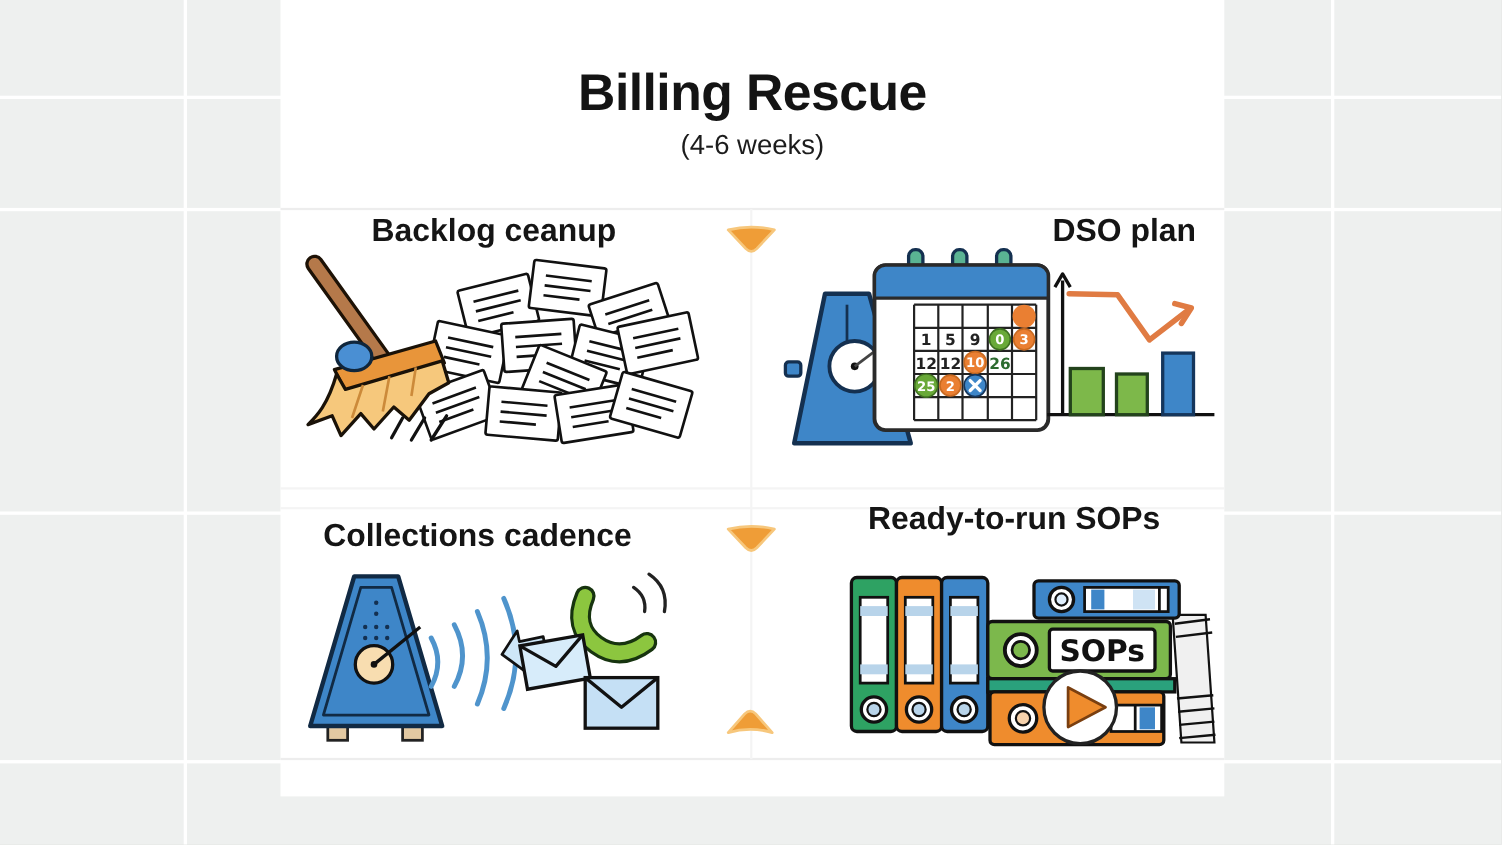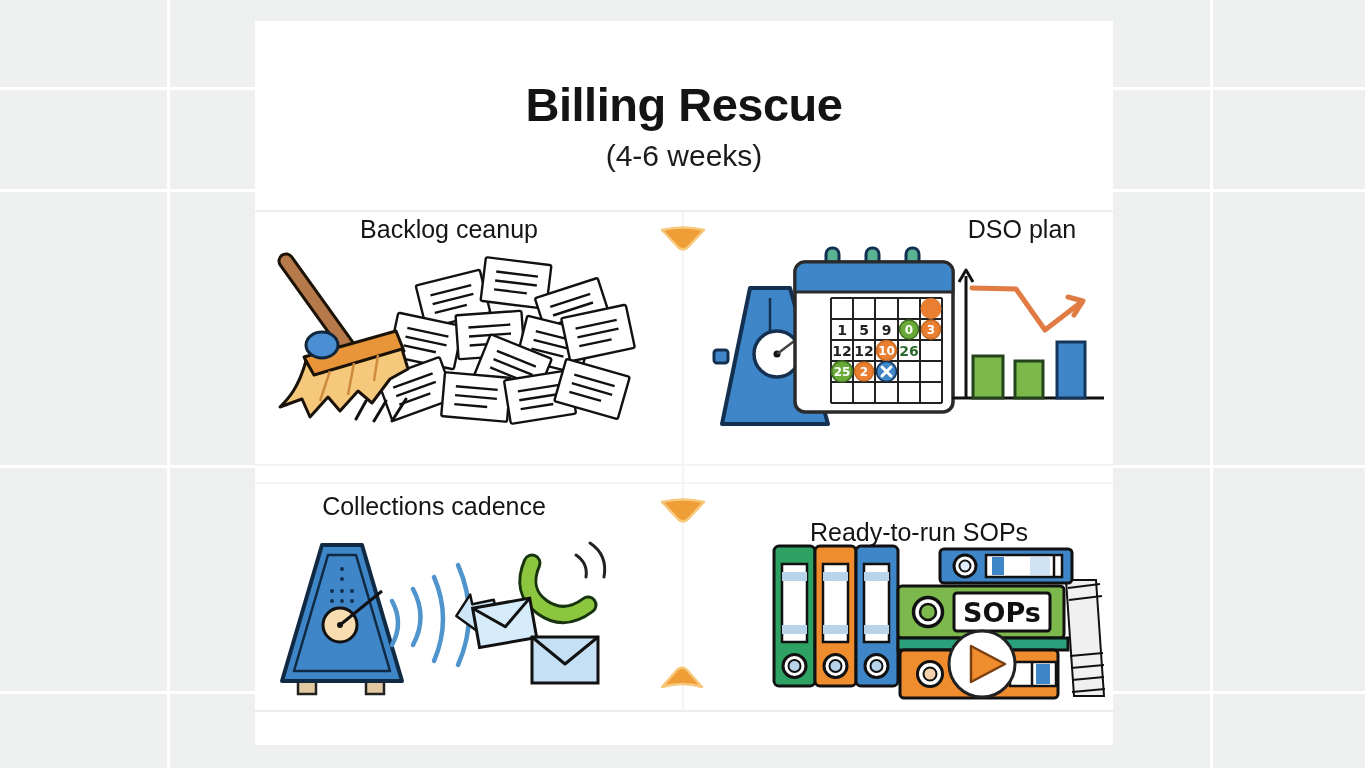--- a/index.html
+++ b/index.html
@@ -1,26 +1,26 @@
 <!DOCTYPE html>
 <html><head>
 <meta charset="utf-8">
 <style>
   html,body{margin:0;padding:0;background:#dfe1e0;}
   .canvas{position:relative;width:1365px;height:768px;background:#eef0ef;overflow:hidden;
           font-family:"Liberation Sans",sans-serif;}
   .bgline{position:absolute;background:#ffffff;}
-  .panel{position:absolute;left:255px;top:0;width:858px;height:724px;background:#ffffff;margin-top:21px;}
+  .panel{position:absolute;left:255px;top:0;width:858px;height:724px;background:#ffffff;}
   .divider{position:absolute;background:#ededed;}
   .divider.faint{background:#f4f4f4;}
   .title{position:absolute;left:0;top:56px;width:100%;text-align:center;
          font-size:47px;font-weight:700;color:#141414;letter-spacing:-0.5px;}
   .subtitle{position:absolute;left:0;top:118px;width:100%;text-align:center;
-            font-size:30px;font-weight:400;color:#1c1c1c;}
-  .qlabel{position:absolute;font-size:25px;font-weight:400;color:#151515;white-space:nowrap;}
+            font-size:25px;font-weight:400;color:#1c1c1c;}
+  .qlabel{position:absolute;font-size:29px;font-weight:700;color:#151515;white-space:nowrap;}
   .qlabel.c{text-align:center;}
   svg{position:absolute;overflow:visible;}
   svg text{font-family:"DejaVu Sans","Liberation Sans",sans-serif;}
   .cal-num{font-size:14px;font-weight:700;fill:#222222;}
   .cal-num.white{fill:#ffffff;font-size:12px;}
   .cal-num.green{fill:#2c6b2f;}
   .sops-text{font-size:27px;font-weight:600;fill:#111111;}
 </style>
 </head>
 <body>
@@ -41,21 +41,21 @@
 
     <div class="divider" style="left:0;top:189px;width:858px;height:2px;"></div>
     <div class="divider faint" style="left:0;top:443px;width:858px;height:2px;"></div>
     <div class="divider faint" style="left:0;top:461px;width:858px;height:2px;"></div>
     <div class="divider" style="left:0;top:689px;width:858px;height:2px;"></div>
     <div class="divider faint" style="left:427px;top:190px;width:2px;height:500px;"></div>
 
     <div class="qlabel c" style="left:0;top:194px;width:388px;">Backlog ceanup</div>
     <div class="qlabel c" style="left:0;top:471px;width:358px;">Collections cadence</div>
     <div class="qlabel c" style="left:637px;top:194px;width:260px;">DSO plan</div>
-    <div class="qlabel c" style="left:534px;top:497px;width:260px;">Ready-to-run SOPs</div>
+    <div class="qlabel c" style="left:534px;top:456px;width:260px;">Ready-to-run SOPs</div>
 
     <svg style="left:405px;top:205px;" width="46" height="28" viewBox="0 0 46 28">
       <path d="M2,4 Q23,-1 44,4 L28,21 Q23,26 18,21 Z" fill="#ef9d37" stroke="#f7c77c" stroke-width="2.5" stroke-linejoin="round"></path>
     </svg>
     <svg style="left:405px;top:477px;" width="46" height="28" viewBox="0 0 46 28">
       <path d="M2,4 Q23,-1 44,4 L28,21 Q23,26 18,21 Z" fill="#ef9d37" stroke="#f7c77c" stroke-width="2.5" stroke-linejoin="round"></path>
     </svg>
     <svg style="left:403px;top:642px;" width="48" height="28" viewBox="0 0 48 28">
       <path d="M4,24 L19,7 Q24,2 29,7 L44,24 Q24,18 4,24 Z" fill="#ef9d37" stroke="#f7c77c" stroke-width="2.5" stroke-linejoin="round"></path>
     </svg>

